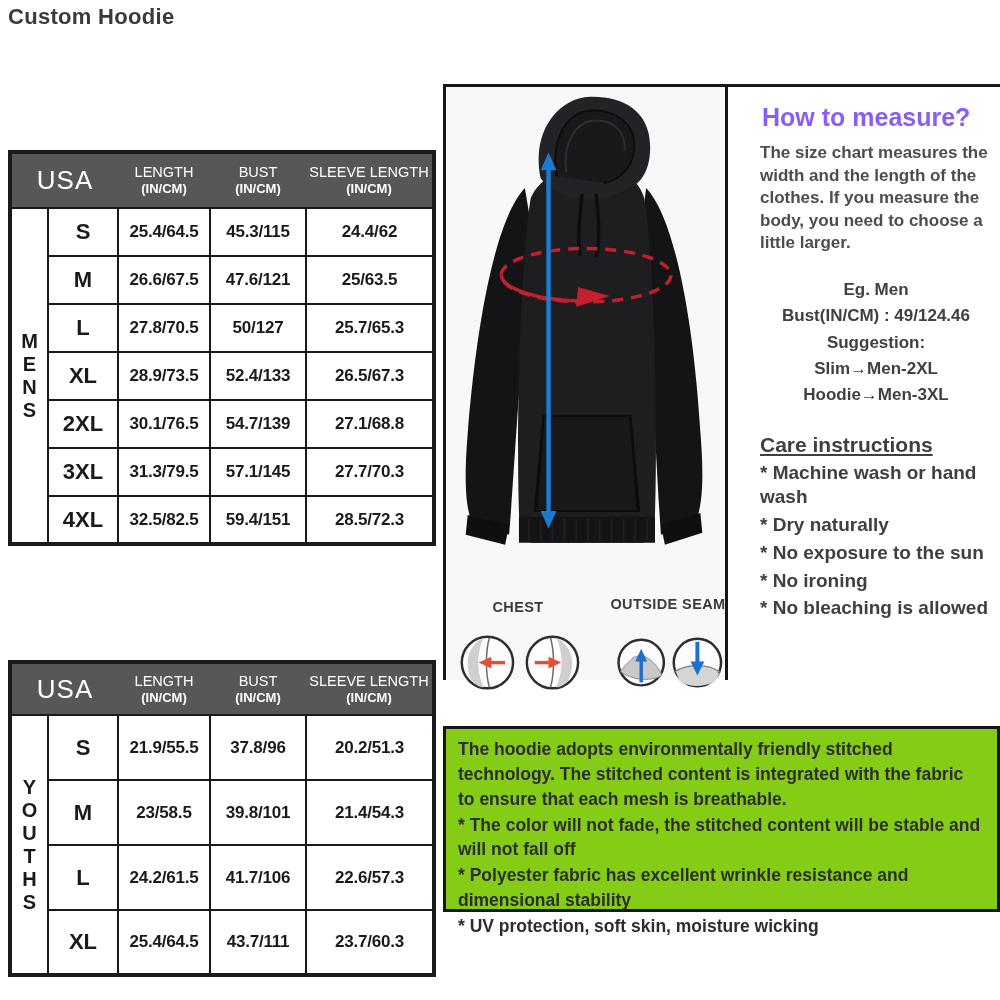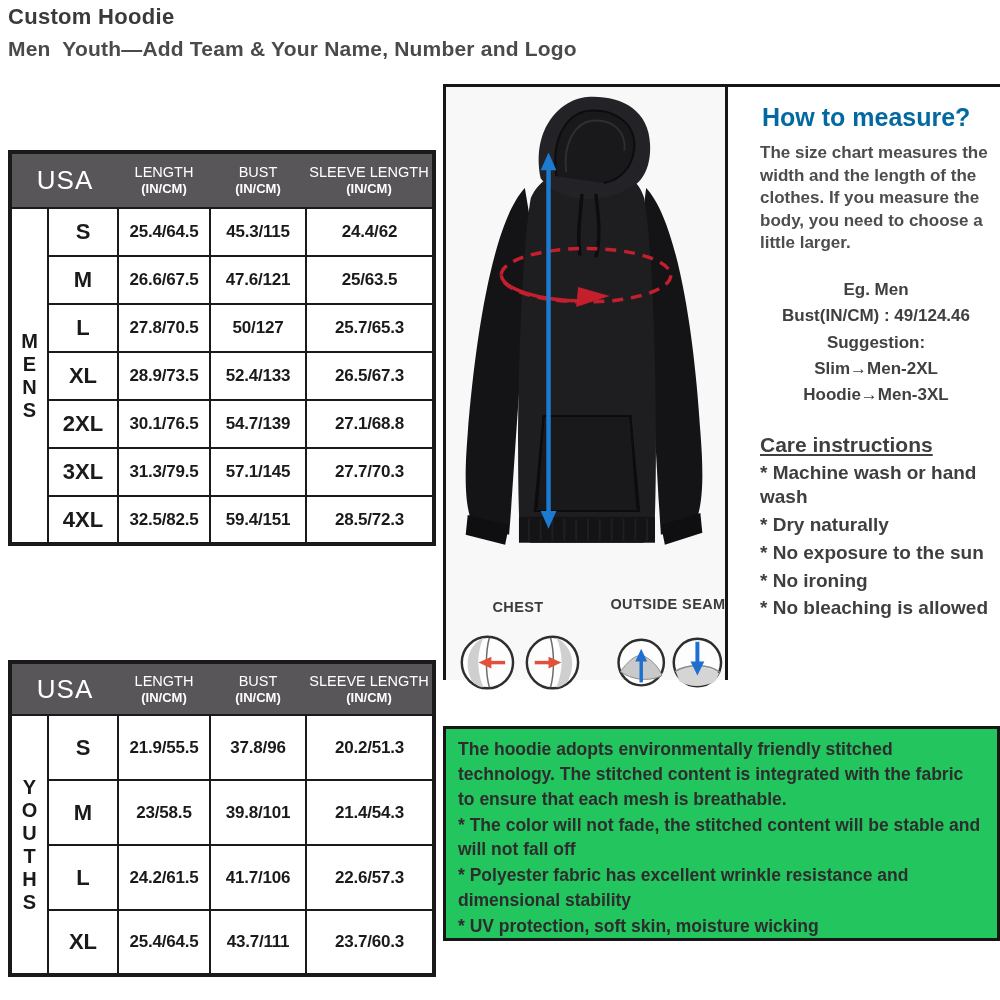--- a/index.html
+++ b/index.html
@@ -35,40 +35,39 @@
     border:3px solid #161616; border-bottom:none; background:#f8f8f8; }
   .hoodie-panel svg { position:absolute; left:0; top:0; width:279px; height:639px; }
   .measure-label { position:absolute; font-size:14.5px; font-weight:700; color:#3b3b3b; letter-spacing:.4px;
     transform:translateX(-50%); white-space:nowrap; }
   #chest-label { left:72px; top:512px; }
   #seam-label  { left:222px; top:509px; }
 
   
   .measure-panel { position:absolute; left:728px; top:84px; width:272px; height:642px;
     border-top:3px solid #161616; background:#fff; padding:12px 8px 0 32px; }
-  .htm-heading { font-size:25px; font-weight:700; color:#0369a1; margin:4px 0 10px 2px; }
+  .htm-heading { font-size:25px; font-weight:700; color:#8b5cf6; margin:4px 0 10px 2px; }
   .htm-body { font-size:17px; font-weight:700; color:#4d4d4d; line-height:1.33; width:236px; }
   .eg-block { margin-top:22px; }
   .eg-line { font-size:17px; font-weight:700; color:#404040; line-height:1.55;text-align:center; }
   .care-heading { margin-top:24px; font-size:21px; font-weight:700; color:#3f3f3f;text-decoration:underline; }
   .care-list { margin-top:4px; width:238px; }
   .care-line { font-size:19px; font-weight:700; color:#3f3f3f; line-height:1.3; margin-top:3px; }
 
   
-  .notes-box { position:absolute; left:443px; top:726px; width:557px; height:215px;
-    border:3px solid #161616; background:#22c55e; padding:8px 14px 0 12px; }
+  .notes-box { position:absolute; left:443px; top:726px; width:557px; height:186px;
+    border:3px solid #161616; background:#84cc16; padding:8px 14px 0 12px; }
   .note-line { font-size:17.5px; font-weight:700; color:#2d2d2d; line-height:1.42; margin-bottom:1px; }
 </style>
 </head>
 <body>
 
 <div class="canvas">
 
   <div class="page-title">Custom Hoodie</div>
-  <div class="page-subtitle">Men  Youth—Add Team &amp; Your Name, Number and Logo</div>
 
   <table class="size-table" id="mens-table">
     <colgroup>
         <col style="width:38px">
         <col style="width:70px">
         <col style="width:92px">
         <col style="width:96px">
         <col style="width:128px">
       </colgroup>
     <thead>

